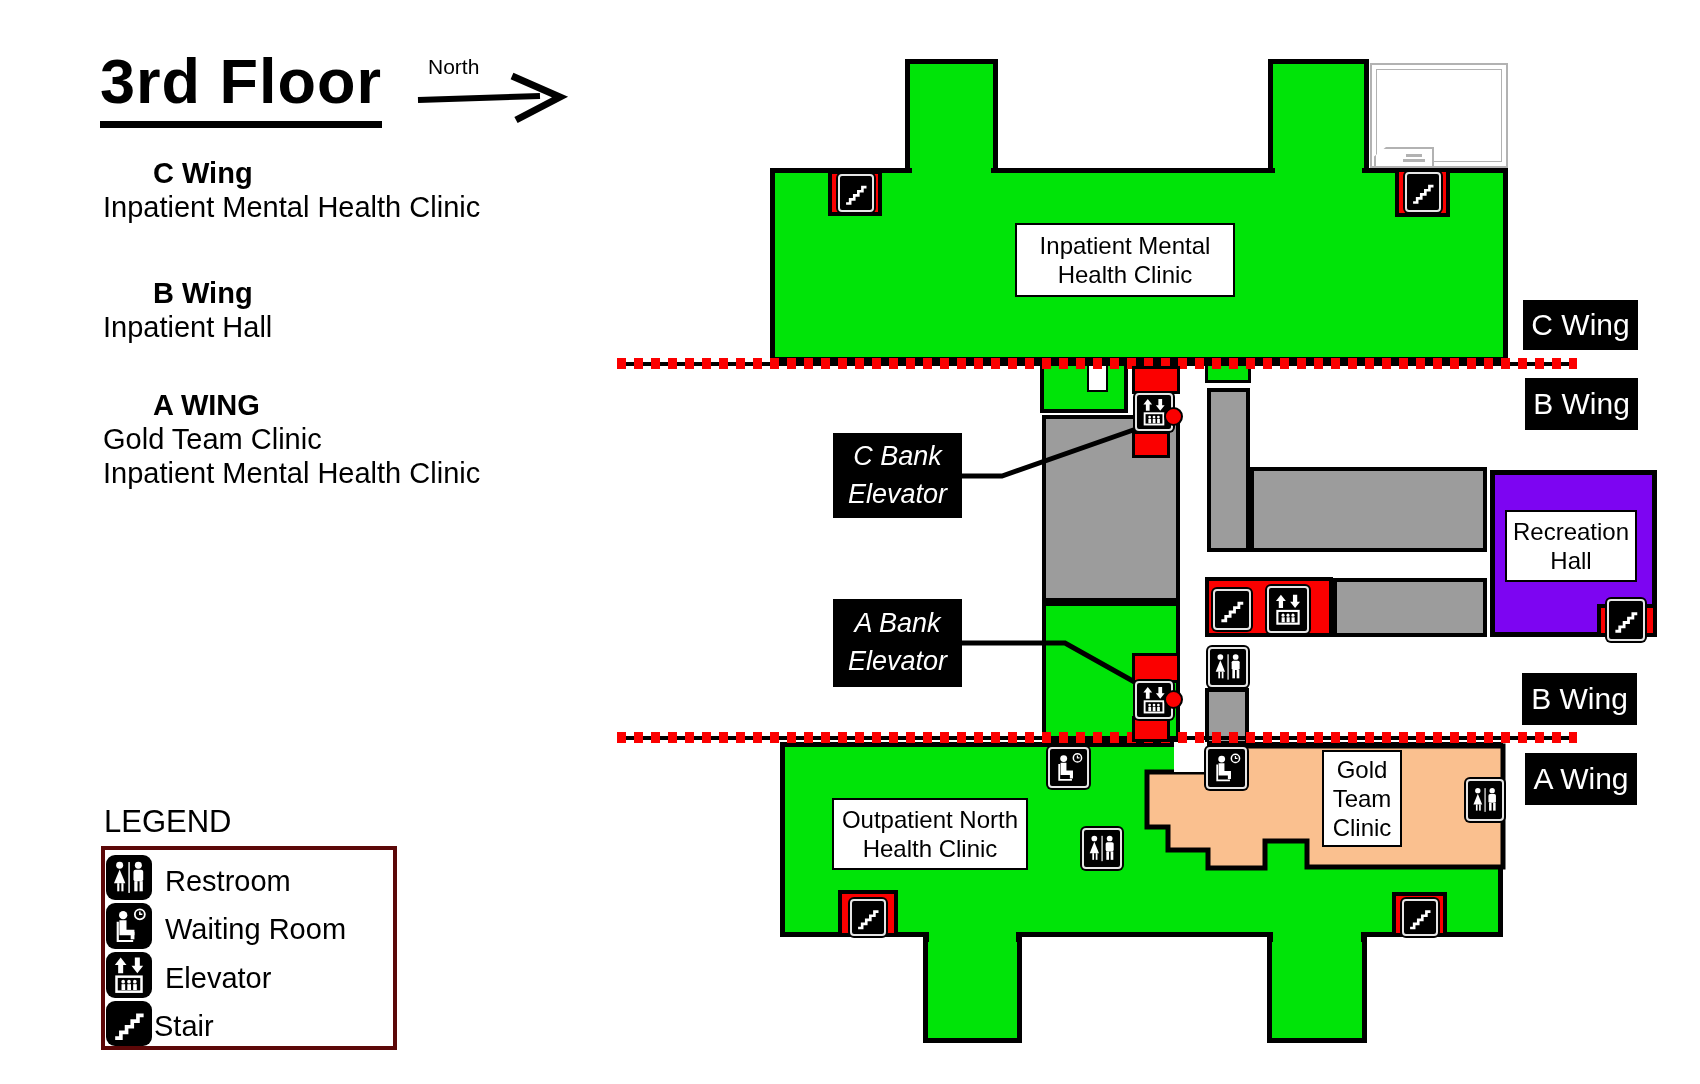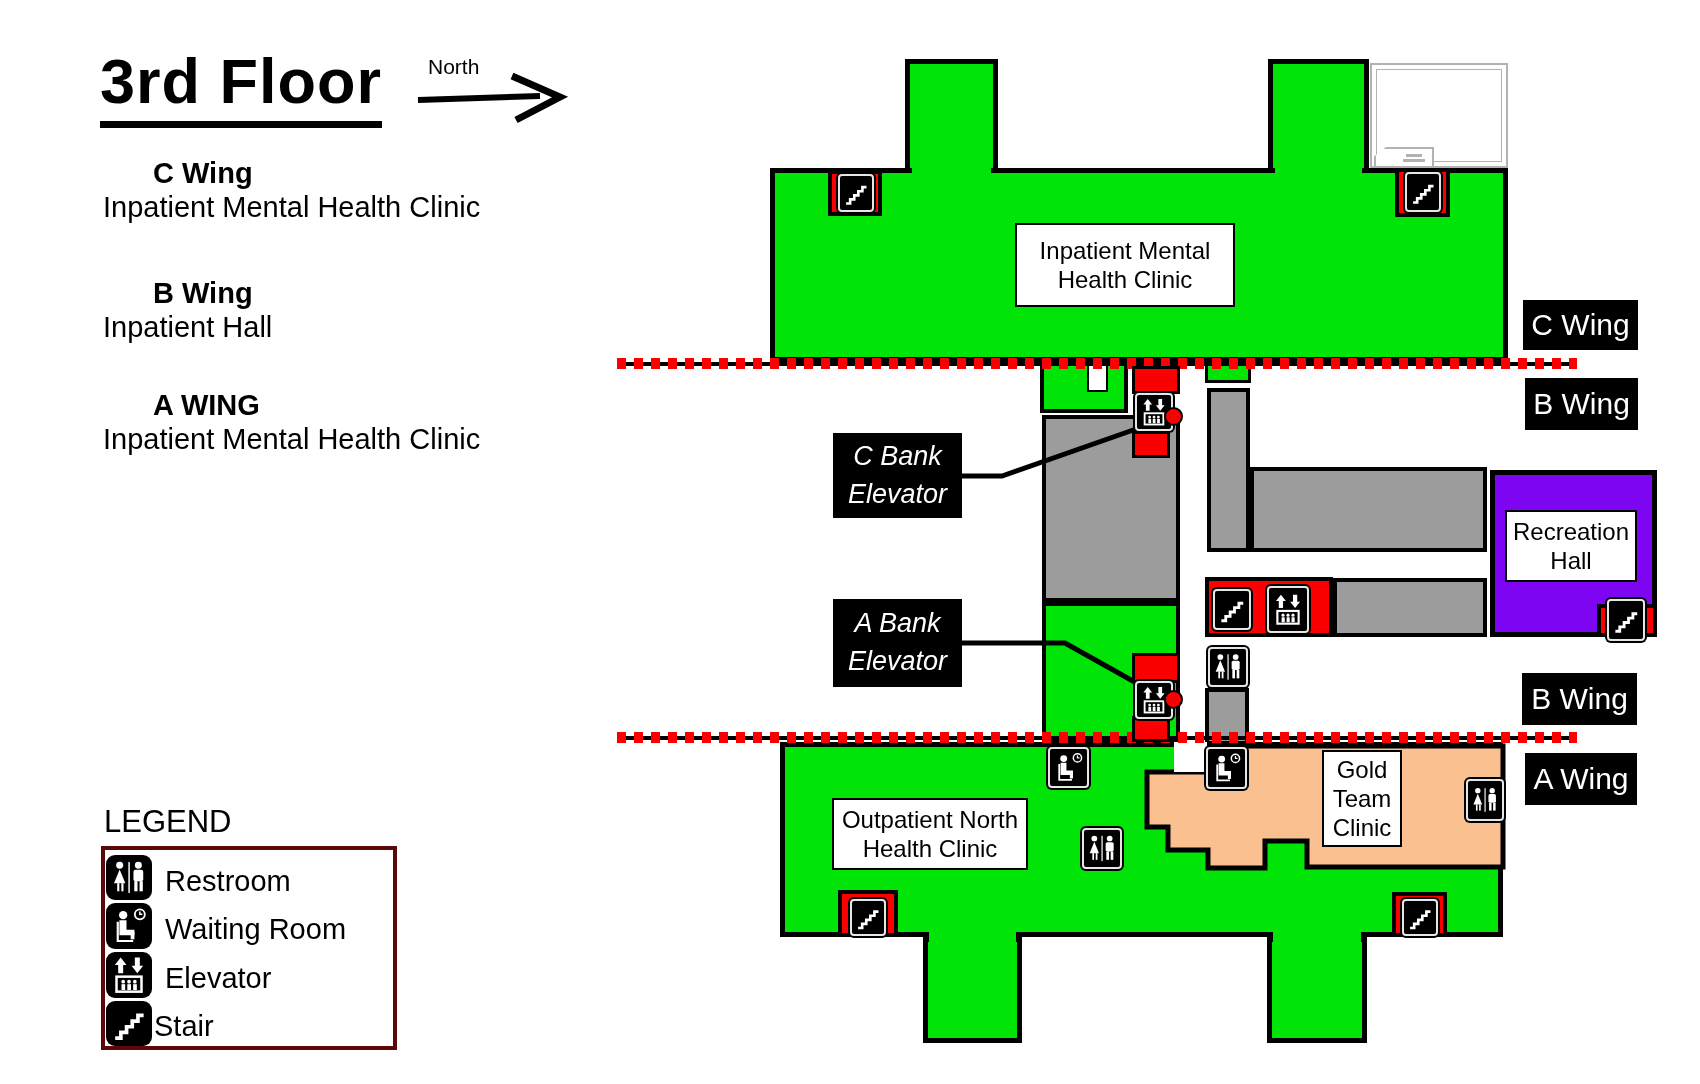--- a/index.html
+++ b/index.html
@@ -71,20 +71,21 @@
 <div class="abs wingdesc" style="left:103px;top:156px;">
   <div class="hd">C Wing</div>
   <div>Inpatient Mental Health Clinic</div>
 </div>
 <div class="abs wingdesc" style="left:103px;top:276px;">
   <div class="hd">B Wing</div>
   <div>Inpatient Hall</div>
 </div>
 <div class="abs wingdesc" style="left:103px;top:388px;">
   <div class="hd">A WING</div>
+  <div>Gold Team Clinic</div>
   <div>Inpatient Mental Health Clinic</div>
 </div>
 
 <div class="abs legendtitle" style="left:104px;top:804px;">LEGEND</div>
 <div class="abs legendbox" style="left:101px;top:846px;width:296px;height:204px;">
   <div class="abs ltile" style="left:1px;top:5px;width:46px;height:45px;">
       <svg viewBox="0 0 48 48">
         <rect x="23.2" y="5" width="1.8" height="38" fill="#fff"></rect>
         <circle cx="12.5" cy="9" r="4.3" fill="#fff"></circle>
         <path d="M12.5 14 L5.5 31 H19.5 Z" fill="#fff"></path>
@@ -311,21 +312,21 @@
     <svg viewBox="0 0 48 48">
       <circle cx="17" cy="11" r="5" fill="#fff"></circle>
       <path d="M12.5 17 h8.5 v11.5 h9.5 v6.5 H12.5 Z" fill="#fff"></path>
       <rect x="26" y="31" width="4.5" height="9" fill="#fff"></rect>
       <path d="M10.5 19 V42 H29" fill="none" stroke="#fff" stroke-width="2.6"></path>
       <circle cx="37" cy="10" r="6" fill="none" stroke="#fff" stroke-width="2.2"></circle>
       <path d="M37 6.5 V10 h3" fill="none" stroke="#fff" stroke-width="1.8"></path>
     </svg>
   </div>
 
-<div class="abs roomlabel" style="left:1015px;top:223px;width:220px;height:84px;">
+<div class="abs roomlabel" style="left:1015px;top:223px;width:220px;height:74px;">
   <div>Inpatient Mental</div>
   <div>Health Clinic</div>
 </div>
 <div class="abs roomlabel" style="left:1505px;top:510px;width:132px;height:72px;">
   <div>Recreation</div>
   <div>Hall</div>
 </div>
 <div class="abs roomlabel" style="left:1322px;top:750px;width:80px;height:97px;">
   <div>Gold</div>
   <div>Team</div>

